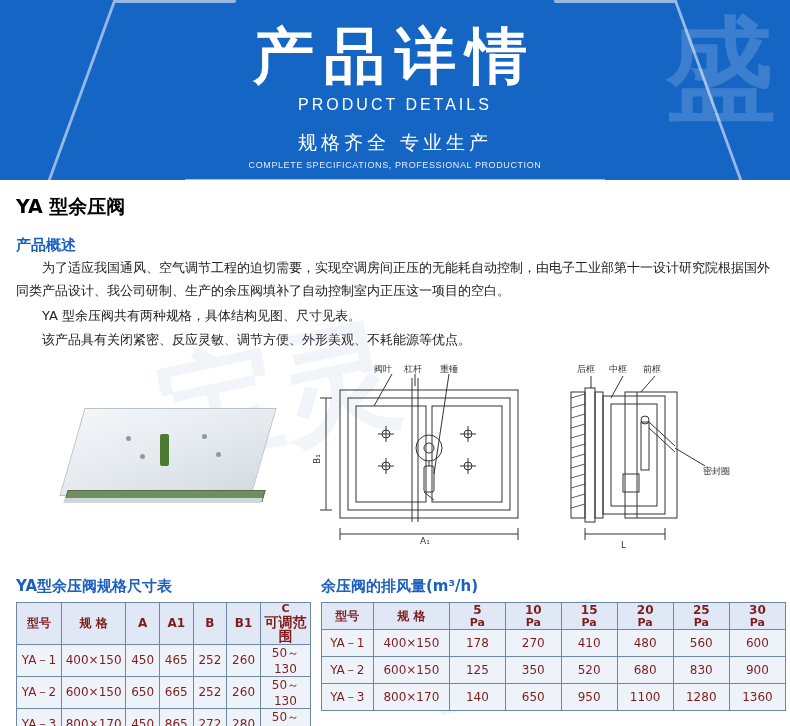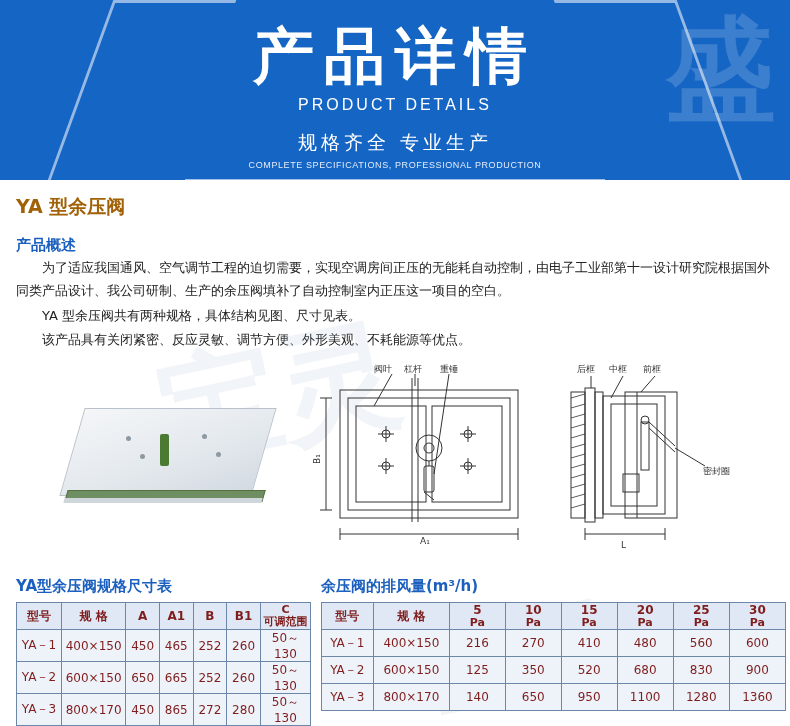--- a/index.html
+++ b/index.html
@@ -13,21 +13,21 @@
   .banner .wm{position:absolute;right:10px;top:14px;font-size:110px;color:rgba(255,255,255,.17);font-family:"DejaVu Sans",sans-serif;font-weight:bold;letter-spacing:4px;line-height:1;white-space:nowrap;}
   .banner-inner{position:relative;z-index:3;text-align:center;padding-top:22px;}
   .b-cn{font-size:61px;font-weight:bold;color:#fff;letter-spacing:10px;line-height:1.12;font-family:"DejaVu Sans",sans-serif;}
   .b-en{font-size:16px;color:#fff;letter-spacing:3px;margin-top:6px;font-family:"Liberation Sans",sans-serif;}
   .b-sub{margin-top:16px;font-size:19px;color:#fff;letter-spacing:4px;font-family:"DejaVu Sans",sans-serif;}
   .b-sub2{margin-top:4px;font-size:9px;color:#e3ecfb;letter-spacing:.6px;}
   .b-rule{width:420px;height:1px;background:rgba(255,255,255,.6);margin:9px auto 0;}
 
   
   .content{position:relative;padding:0 16px;}
-  .h-title{color:#a16207;font-size:19px;font-weight:bold;margin:14px 0 0 0;font-family:"DejaVu Sans",sans-serif;}
+  .h-title{color:#000000;font-size:19px;font-weight:bold;margin:14px 0 0 0;font-family:"DejaVu Sans",sans-serif;}
   .h-sub{color:#1b5fbf;font-size:15px;font-weight:bold;margin:16px 0 2px 0;font-family:"DejaVu Sans",sans-serif;}
   .para{font-size:13px;color:#222;line-height:1.75;text-indent:2em;margin:2px 0;font-family:"DejaVu Sans",sans-serif;}
 
   .wm2{position:absolute;left:160px;top:120px;font-size:120px;color:rgba(150,170,200,.13);font-weight:bold;font-family:"DejaVu Sans",sans-serif;transform:rotate(-12deg);pointer-events:none;white-space:nowrap;z-index:0;}
   .wm3{position:absolute;left:430px;top:400px;font-size:95px;color:rgba(150,170,200,.12);font-weight:bold;font-family:"DejaVu Sans",sans-serif;transform:rotate(-12deg);pointer-events:none;white-space:nowrap;z-index:0;}
 
   
   .figs{position:relative;display:flex;gap:6px;margin-top:10px;height:200px;z-index:1;}
   .fig{position:relative;}
   .fig1{width:295px;}
@@ -59,21 +59,21 @@
   .t1 td:nth-child(2){width:66px;}
   .t1 td:nth-child(3),.t1 td:nth-child(4),.t1 td:nth-child(5),.t1 td:nth-child(6){width:36px;}
   .t1 td:nth-child(7){width:58px;}
   .t2{width:465px;}
   .t2 td:nth-child(1){width:52px;}
   .t2 td:nth-child(2){width:76px;}
   .t2 td{width:56px;}
   .pa{line-height:1.05;font-size:12px;}
   .pa small{display:block;font-size:11px;}
   .c-head{line-height:1.05;font-size:11px;}
-  .c-head small{display:block;font-size:11px;}
+  .c-head small{display:block;font-size:14px;}
 </style>
 </head>
 <body>
 
 <div class="banner">
   <div class="chev l"></div>
   <div class="chev r"></div>
   <div class="wm">盛</div>
   <div class="banner-inner">
     <div class="b-cn">产品详情</div>
@@ -297,21 +297,21 @@
               </td>
             <td>
                 <div class="pa"><span>30</span><small>Pa</small></div>
               </td>
           </tr>
         </thead>
         <tbody>
           <tr>
             <td>YA－1</td>
             <td>400×150</td>
-            <td>216</td>
+            <td>178</td>
             <td>270</td>
             <td>410</td>
             <td>480</td>
             <td>560</td>
             <td>600</td>
           </tr>
           <tr>
             <td>YA－2</td>
             <td>600×150</td>
             <td>125</td>

